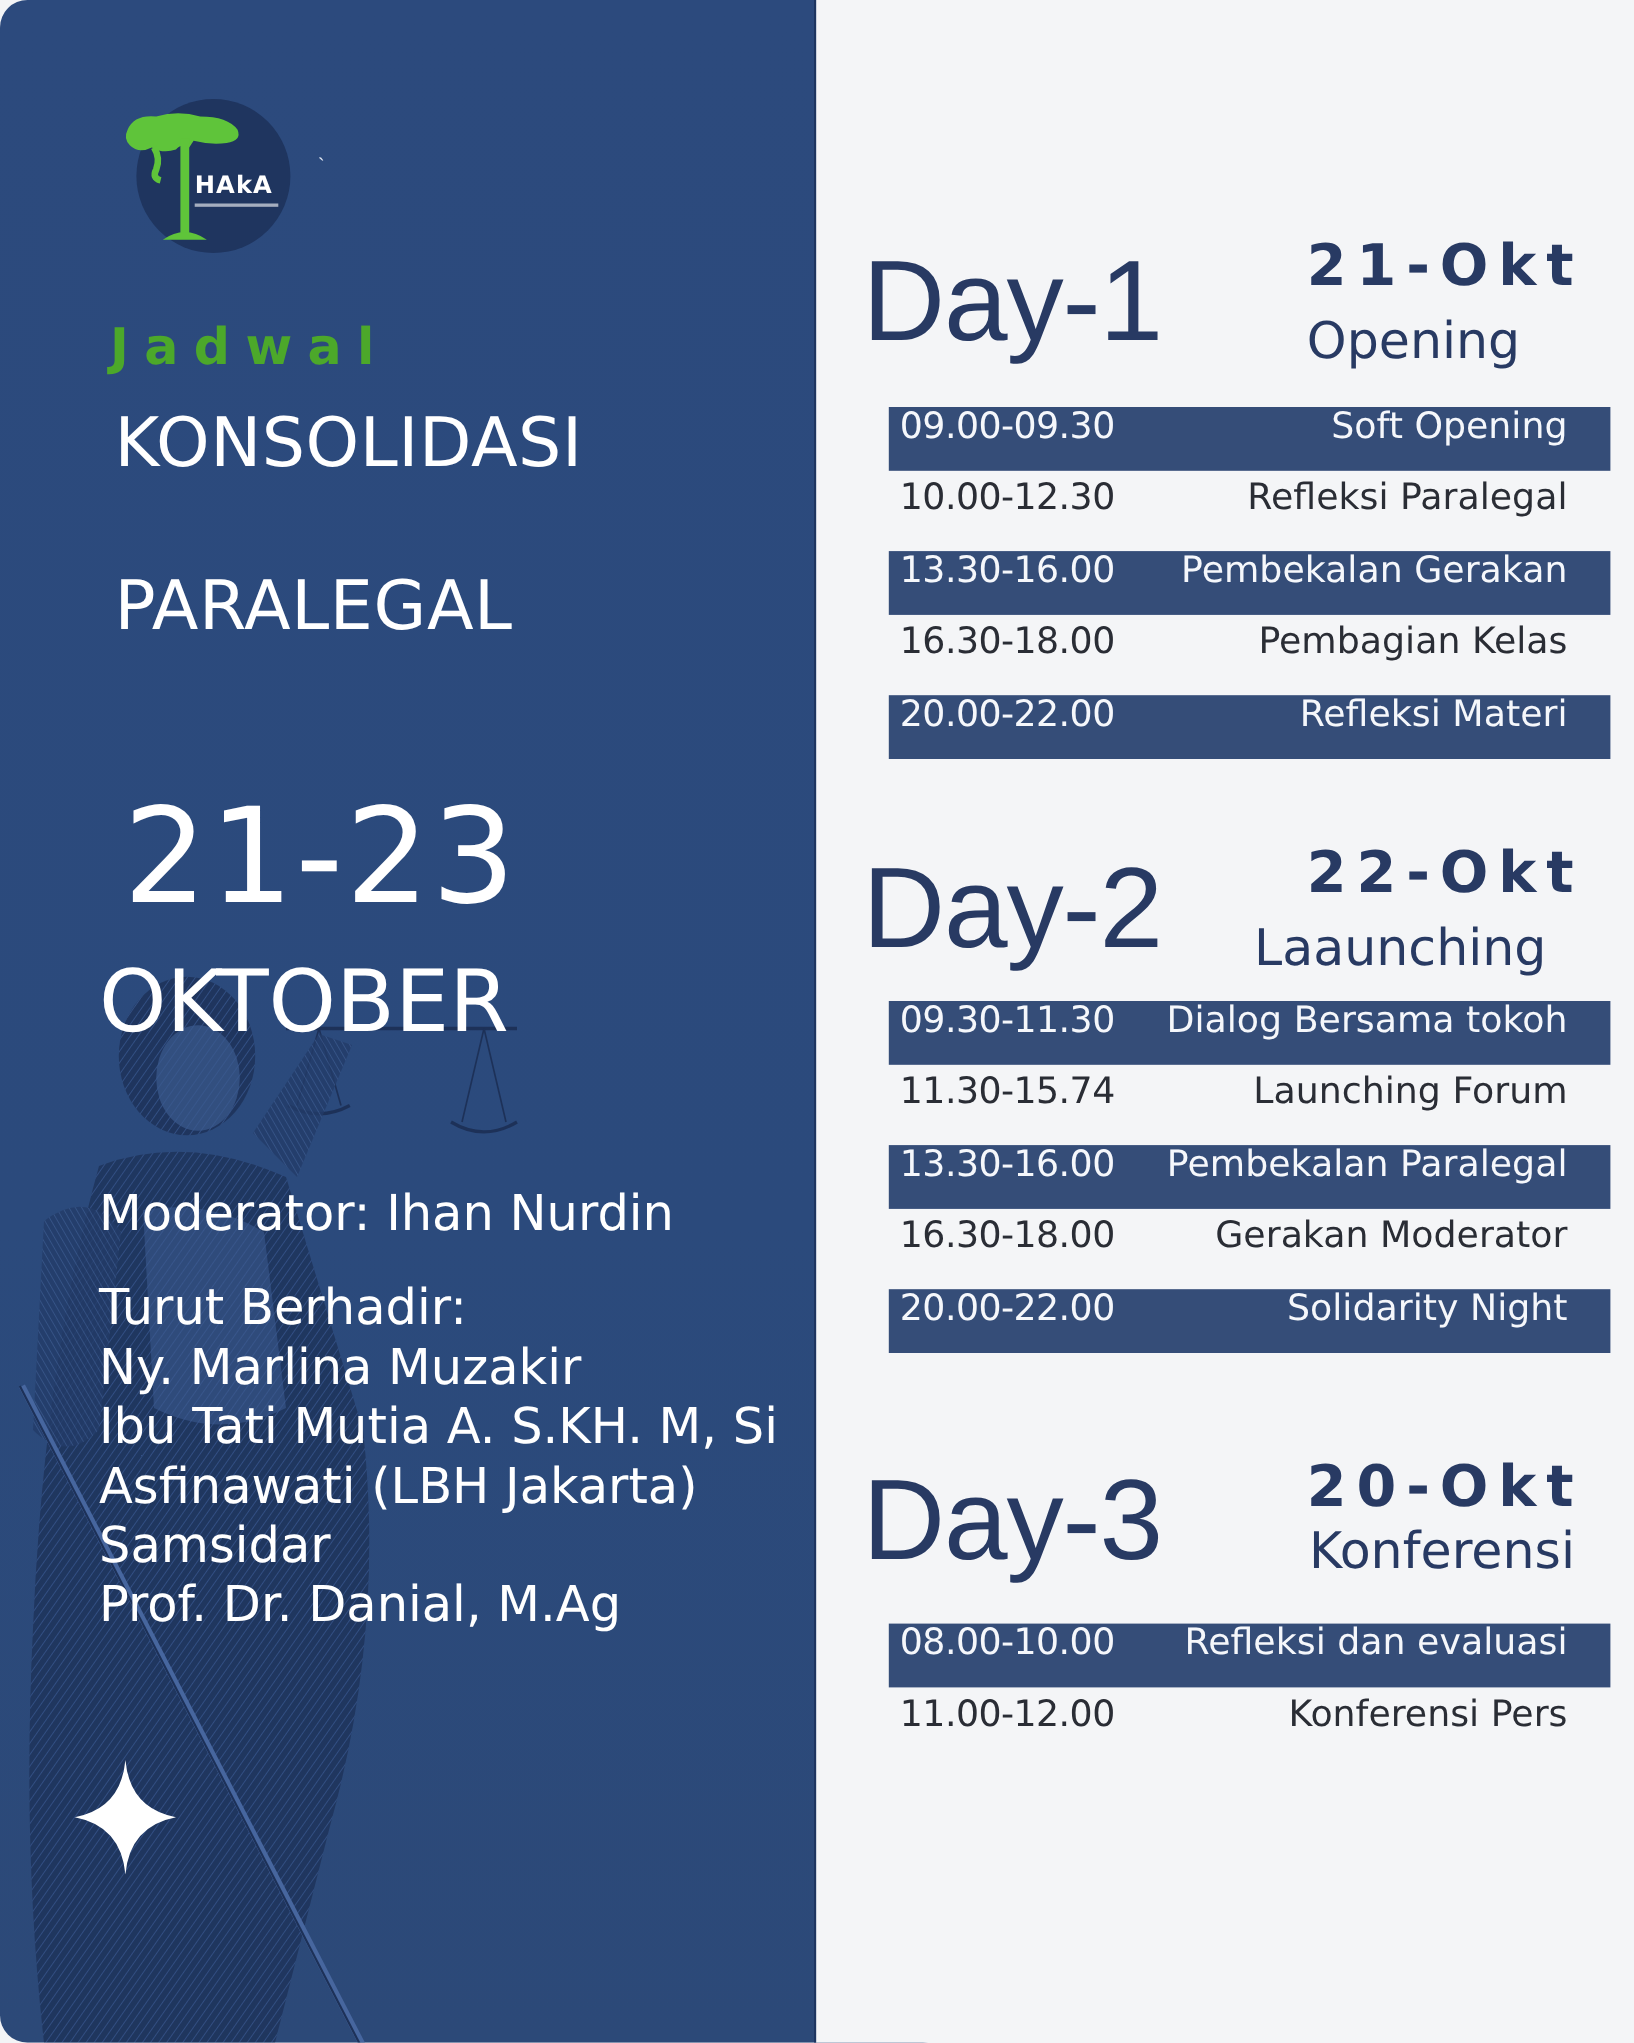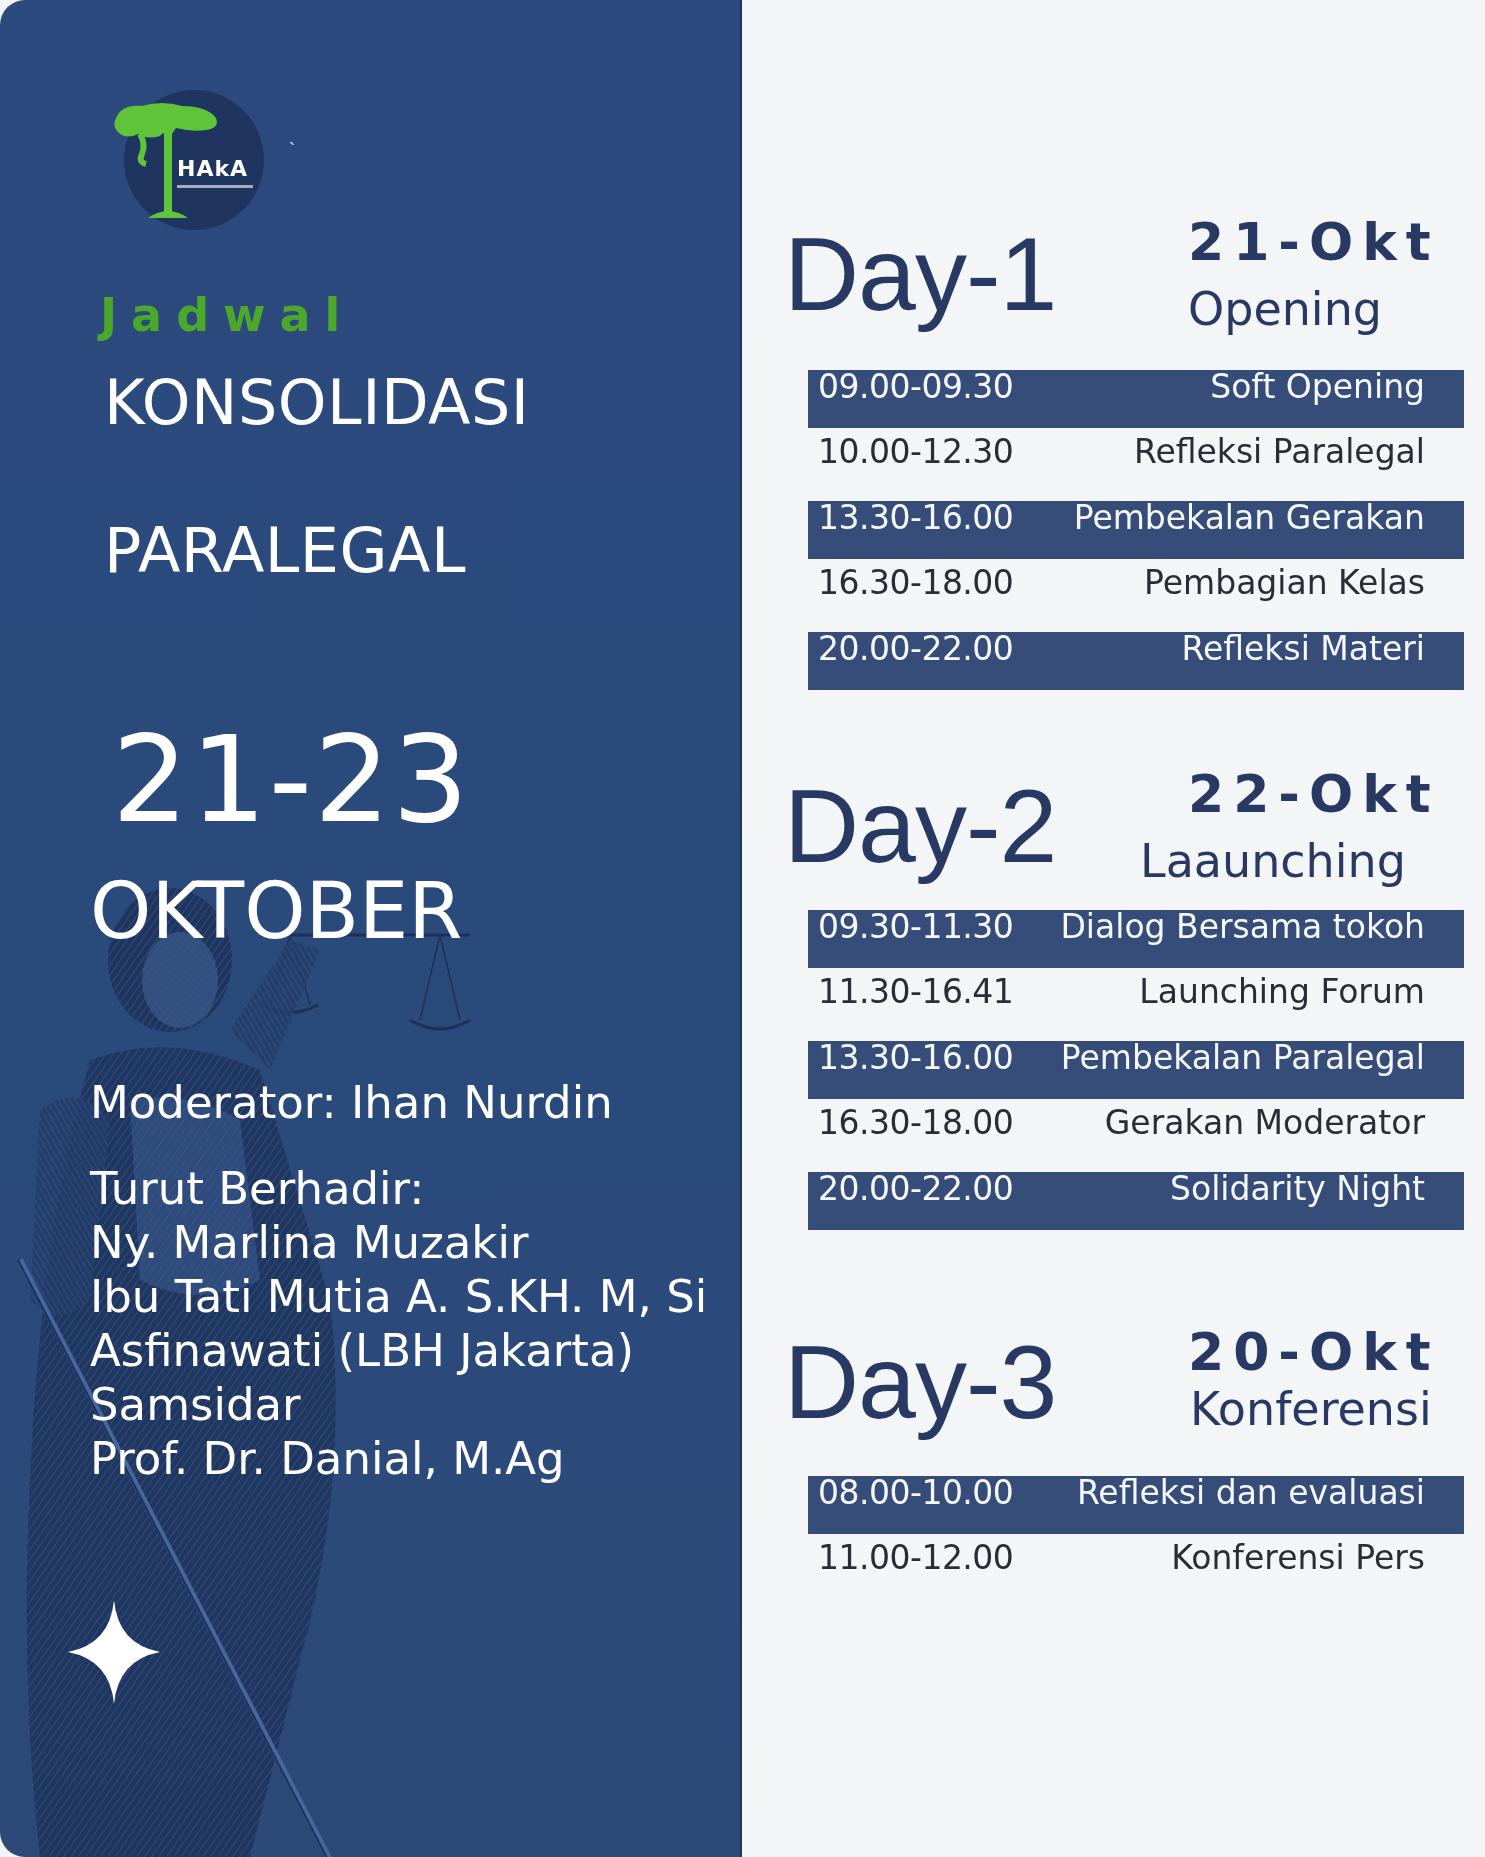--- a/index.html
+++ b/index.html
@@ -210,21 +210,21 @@
 
 <div class="day-title" style="top:774px">Day-2</div>
 <div class="day-date" style="left:1188px;top:768px">22-Okt</div>
 <div class="day-theme" style="left:1140px;top:838px">Laaunching</div>
 
 <div class="row dark" style="top:910px">
   <span class="time">09.30-11.30</span>
   <span class="activity">Dialog Bersama tokoh</span>
 </div>
 <div class="row" style="top:975px">
-  <span class="time">11.30-16.41</span>
+  <span class="time">11.30-15.74</span>
   <span class="activity">Launching Forum</span>
 </div>
 <div class="row dark" style="top:1041px">
   <span class="time">13.30-16.00</span>
   <span class="activity">Pembekalan Paralegal</span>
 </div>
 <div class="row" style="top:1106px">
   <span class="time">16.30-18.00</span>
   <span class="activity">Gerakan Moderator</span>
 </div>

